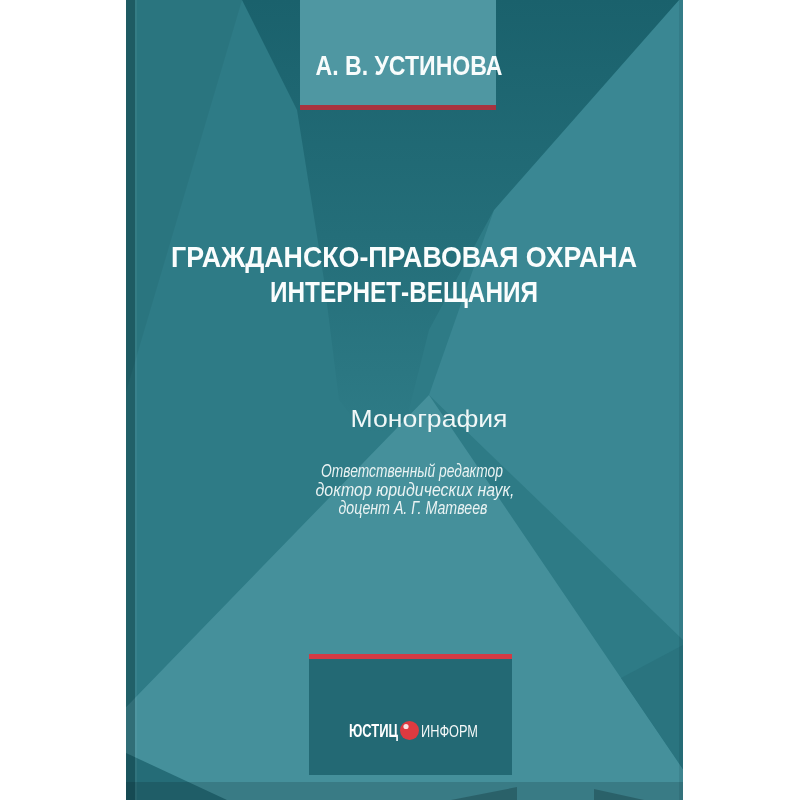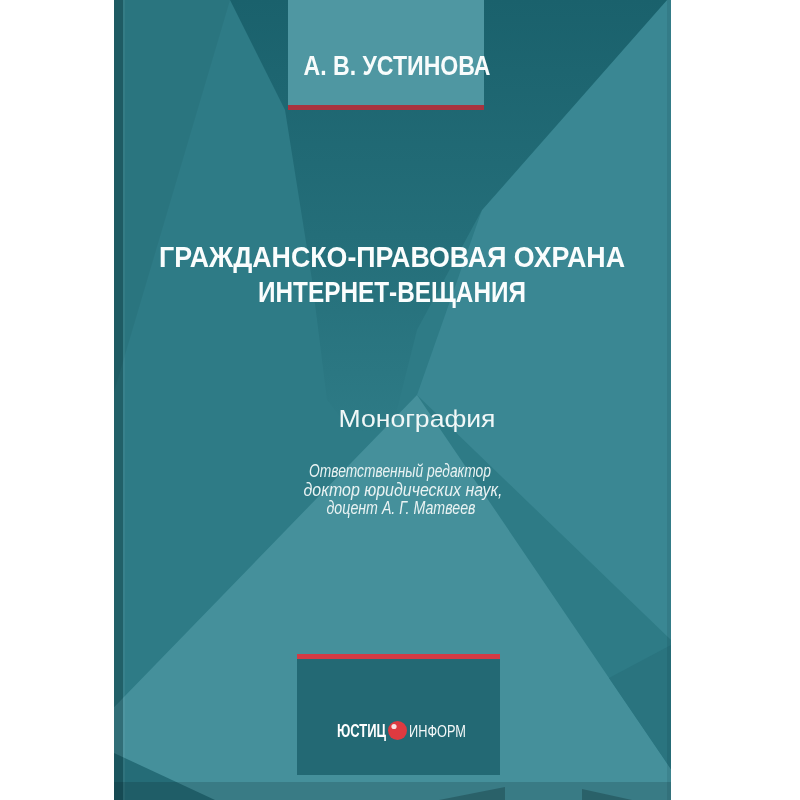--- a/index.html
+++ b/index.html
@@ -12,21 +12,21 @@
     font-family: "Liberation Sans", "DejaVu Sans", sans-serif;
   }
   .stage {
     position: relative;
     width: 800px;
     height: 800px;
     background: #ffffff;
   }
   .book {
     position: absolute;
-    left: 114px;
+    left: 126px;
     top: 0;
     width: 495px;
     height: 800px;
   }
   .book svg { display: block; }
   svg text {
     font-family: "Liberation Sans", "DejaVu Sans", sans-serif;
   }
 </style>
 </head>

